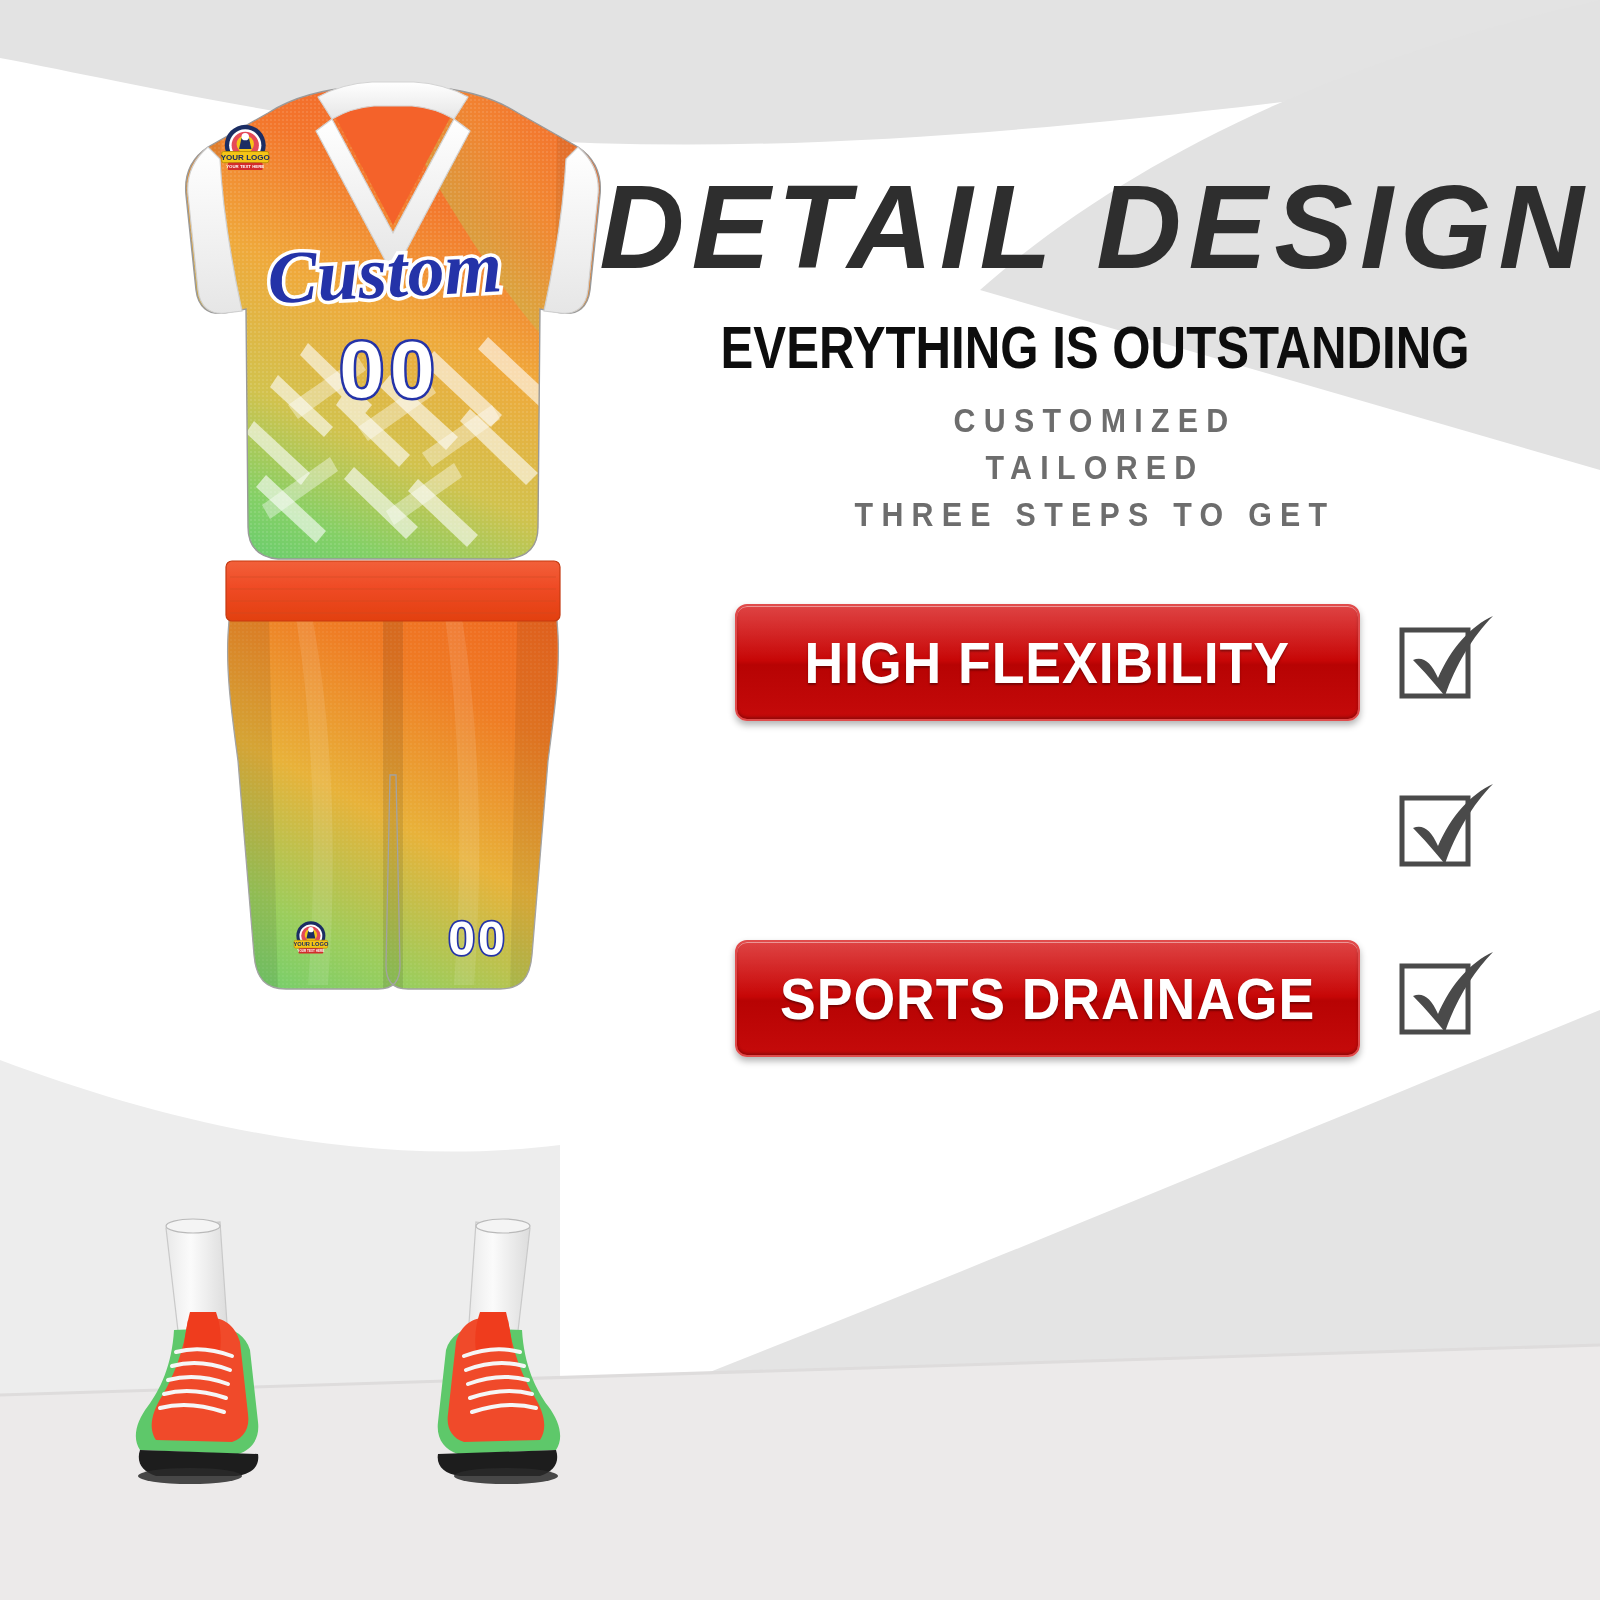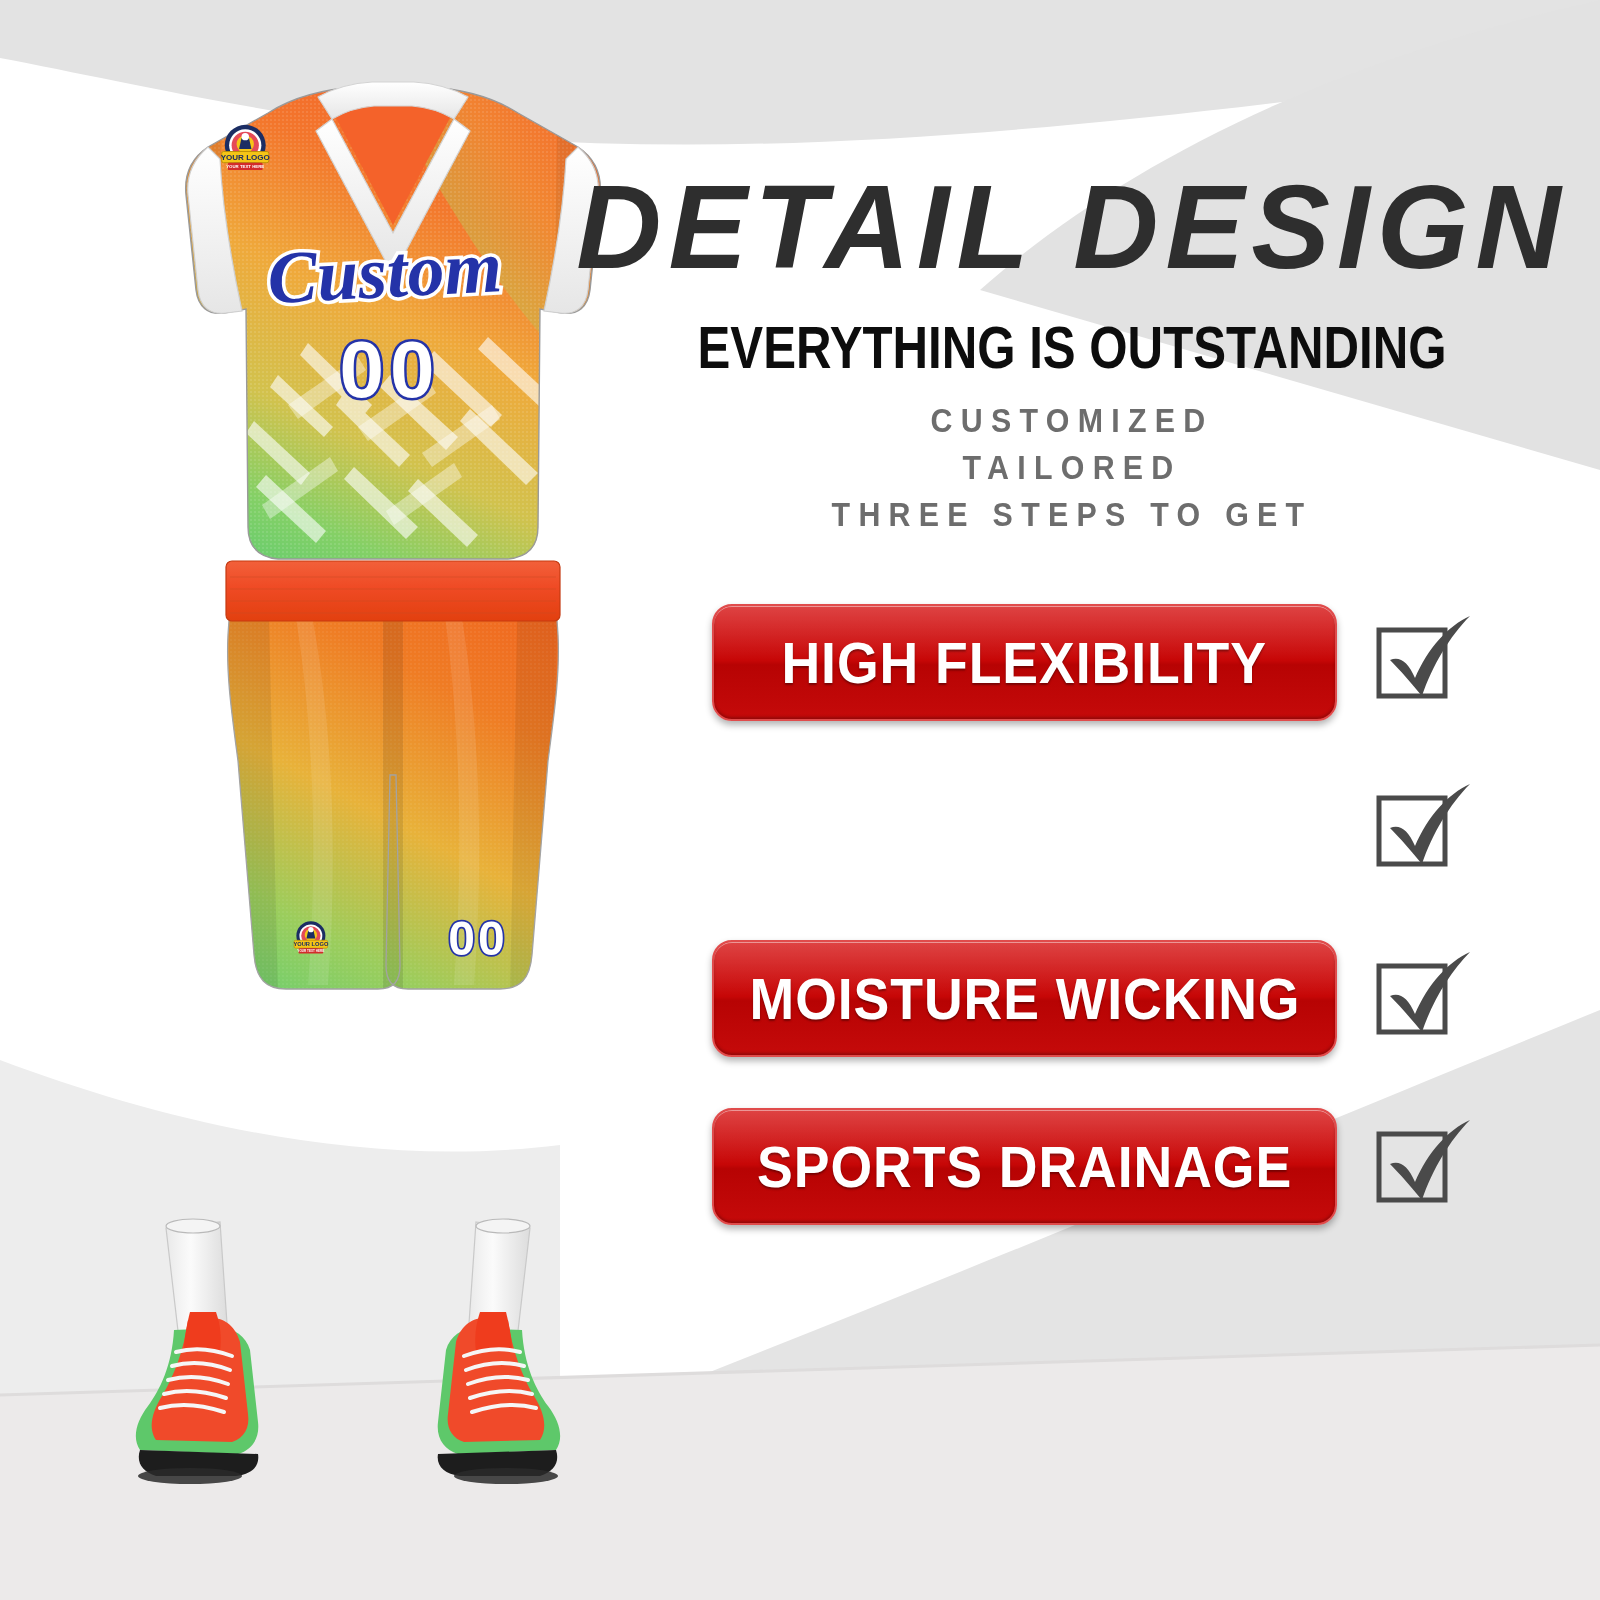--- a/index.html
+++ b/index.html
@@ -15,21 +15,21 @@
   #bg { position:absolute; inset:0; width:1600px; height:1600px; }
 
   
   .product-col {
     position:absolute; left:0; top:0; width:640px; height:1600px;margin-left:48px;
   }
 
   .uniform-stage { position:absolute; left:110px; top:75px; width:470px; height:1000px; }
 
   
-  .content-col { position:absolute; left:567px; top:0; width:1010px; height:1600px;text-decoration:underline; }
+  .content-col { position:absolute; left:590px; top:0; width:1010px; height:1600px;text-decoration:underline; }
 
   .title-wrap { position:absolute; left:0; top:140px; width:1010px; height:180px; }
 
   .headline {
     position:absolute; left:0; top:318px; width:1010px;
     text-align:center;
     font-family:"Liberation Sans Narrow","Liberation Sans",sans-serif;
     font-weight:bold;
     font-size:60px;
     line-height:1.0;
@@ -55,21 +55,21 @@
   .sublines div { white-space:nowrap; }
 
   
   .features { position:absolute; left:0; top:598px; width:1010px; }
   .feature-row {
     position:relative; height:168px;
   }
   .banner {
     position:absolute; left:145px; top:6px;
     width:625px; height:117px;
-    border-radius:20px;
+    border-radius:12px;
     background:linear-gradient(180deg,#d61414 0%,#c70707 48%,#b70303 52%,#c50a0a 100%);
     box-shadow:0 4px 7px rgba(0,0,0,0.30),
                inset 0 1px 0 rgba(255,255,255,0.45),
                inset 0 -2px 3px rgba(0,0,0,0.25);
     border:2px solid #e04b4b;
     display:flex; align-items:center; justify-content:center;
     overflow:hidden;
   }
   .banner::after {
     content:""; position:absolute; left:0; top:0; width:100%; height:48%;
@@ -353,29 +353,20 @@
       </svg>
     </div>
 
     <div class="feature-row">
       <svg class="check" viewBox="0 0 115 108">
         <rect x="17" y="22" width="66" height="66" fill="none" stroke="#4a4a4a" stroke-width="5"></rect>
         <path d="M28,52 C38,48 46,54 53,70 C66,40 86,18 108,8 C88,28 70,58 60,88 C50,76 38,62 28,52 Z" fill="#4a4a4a"></path>
       </svg>
     </div>
 
-    <div class="feature-row">
-      <div class="banner">
-        <span class="banner-label">MOISTURE  WICKING</span>
-      </div>
-      <svg class="check" viewBox="0 0 115 108">
-        <rect x="17" y="22" width="66" height="66" fill="none" stroke="#4a4a4a" stroke-width="5"></rect>
-        <path d="M28,52 C38,48 46,54 53,70 C66,40 86,18 108,8 C88,28 70,58 60,88 C50,76 38,62 28,52 Z" fill="#4a4a4a"></path>
-      </svg>
-    </div>
 
     <div class="feature-row">
       <div class="banner">
         <span class="banner-label">SPORTS  DRAINAGE</span>
       </div>
       <svg class="check" viewBox="0 0 115 108">
         <rect x="17" y="22" width="66" height="66" fill="none" stroke="#4a4a4a" stroke-width="5"></rect>
         <path d="M28,52 C38,48 46,54 53,70 C66,40 86,18 108,8 C88,28 70,58 60,88 C50,76 38,62 28,52 Z" fill="#4a4a4a"></path>
       </svg>
     </div>

